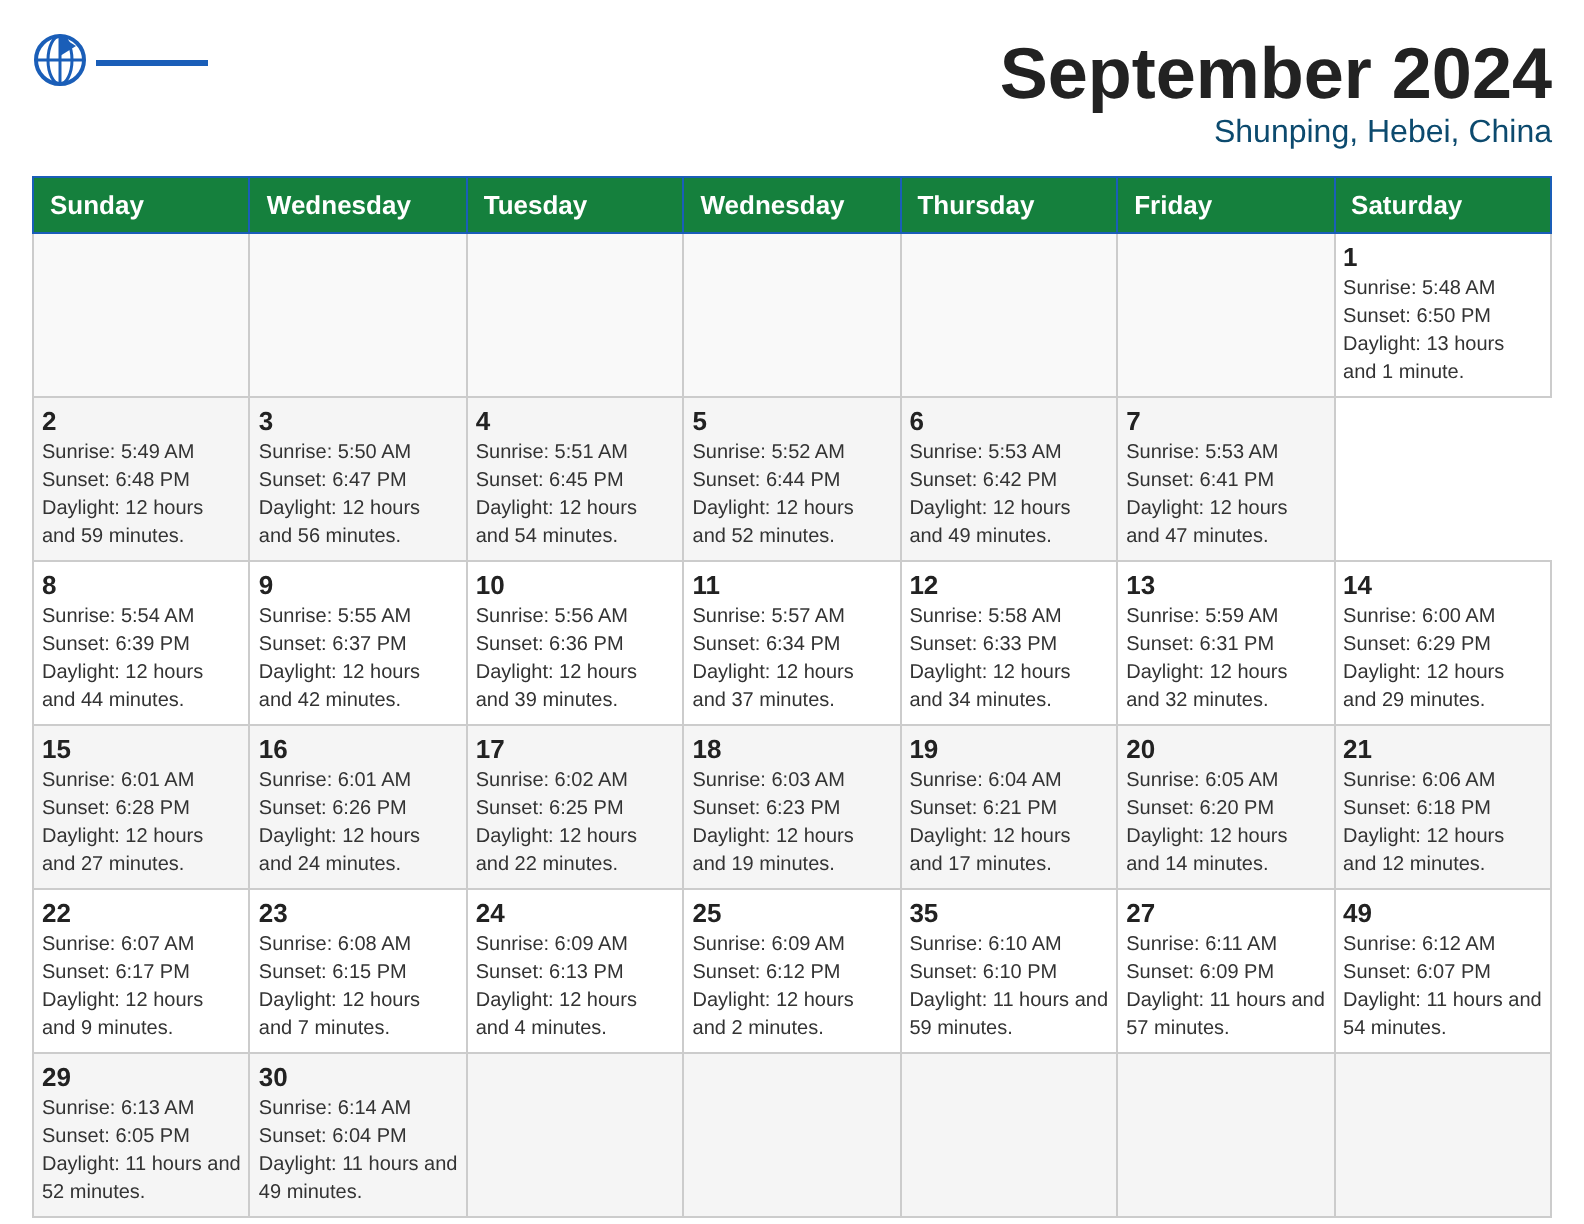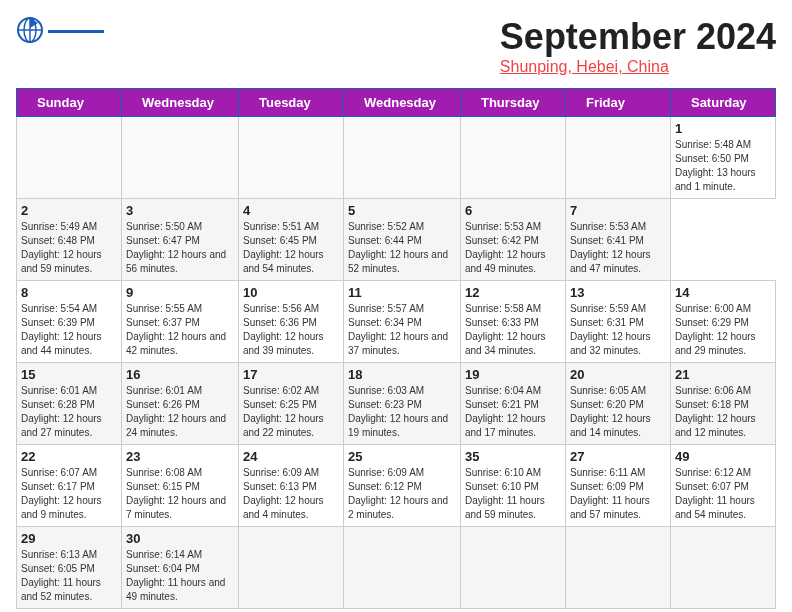--- a/index.html
+++ b/index.html
@@ -15,41 +15,40 @@
       justify-content: space-between;
       align-items: flex-start;
       margin-bottom: 12px;
     }
     .logo {
       display: flex;
       flex-direction: column;
       align-items: flex-start;
     }
     .title-area {
-      text-align: left;
+      text-align: right;
     }
     .month-title {
       font-size: 36px;
       font-weight: bold;
       color: #222;
     }
     .location {
       font-size: 16px;
-      color: #ef4444;
-      text-decoration: underline;
+      color: #0c4a6e;
     }
     table {
       width: 100%;
       border-collapse: collapse;
       font-size: 11px;
     }
     thead tr th {
-      background: #a21caf;
+      background: #15803d;
       color: #fff;
-      padding: 6px 20px;
+      padding: 6px 8px;
       text-align: left;
       font-size: 13px;
       font-weight: bold;
       border: 1px solid #1a5eb8;
     }
     tbody tr td {
       border: 1px solid #ccc;
       vertical-align: top;
       padding: 4px;
       min-width: 100px;

